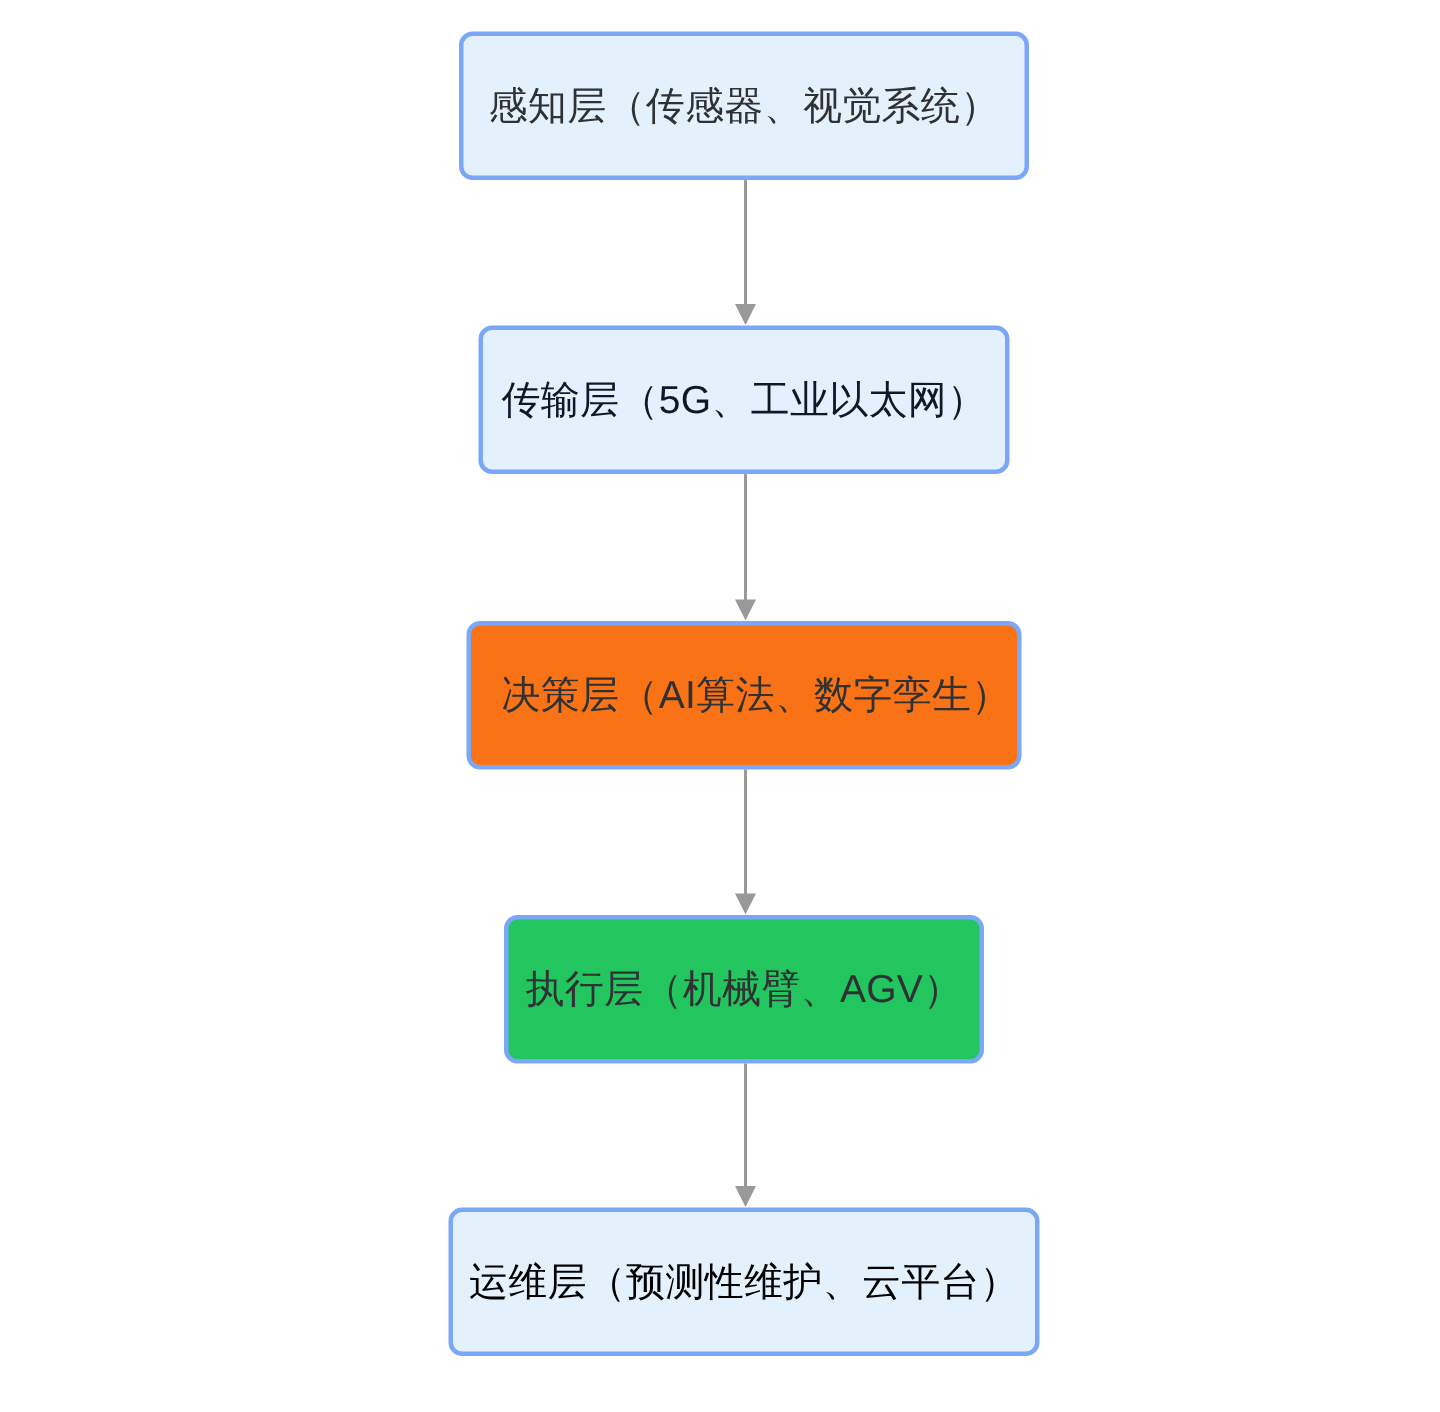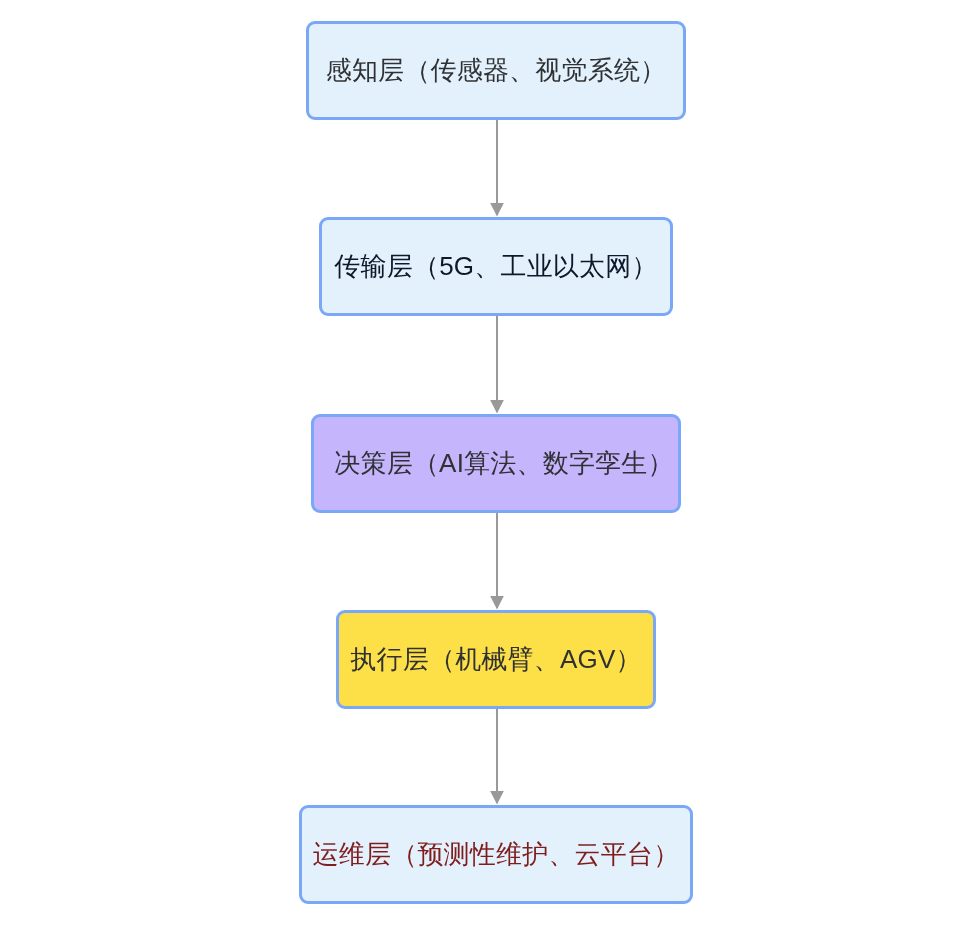--- a/index.html
+++ b/index.html
@@ -68,25 +68,25 @@
   </svg>
 
   <div class="node" style="left: 290px; top: 21px; width: 380px; height: 99px; background: rgb(227, 241, 252); border-color: rgb(122, 167, 247);">
     <span class="node-label" style="color: rgb(47, 49, 51);">感知层（传感器、视觉系统）</span>
   </div>
 
   <div class="node" style="left: 303px; top: 217px; width: 354px; height: 99px; background: rgb(227, 241, 252); border-color: rgb(122, 167, 247);">
     <span class="node-label" style="color: #0f172a;">传输层（5G、工业以太网）</span>
   </div>
 
-  <div class="node" style="left: 295px; top: 414px; width: 370px; height: 99px; background: #c4b5fd; border-color: rgb(122, 167, 247); padding-left: 16px;">
+  <div class="node" style="left: 295px; top: 414px; width: 370px; height: 99px; background: #f97316; border-color: rgb(122, 167, 247); padding-left: 16px;">
     <span class="node-label" style="color: rgb(47, 49, 51);">决策层（AI算法、数字孪生）</span>
   </div>
 
-  <div class="node" style="left: 320px; top: 610px; width: 320px; height: 99px; background: #fde047; border-color: rgb(122, 167, 247);">
+  <div class="node" style="left: 320px; top: 610px; width: 320px; height: 99px; background: #22c55e; border-color: rgb(122, 167, 247);">
     <span class="node-label" style="color: rgb(47, 49, 51);">执行层（机械臂、AGV）</span>
   </div>
 
   <div class="node" style="left: 283px; top: 805px; width: 394px; height: 99px; background: rgb(227, 241, 252); border-color: rgb(122, 167, 247);">
-    <span class="node-label" style="color: #7f1d1d;">运维层（预测性维护、云平台）</span>
+    <span class="node-label" style="color: #000000;">运维层（预测性维护、云平台）</span>
   </div>
 
 </div>
 
 </body></html>

